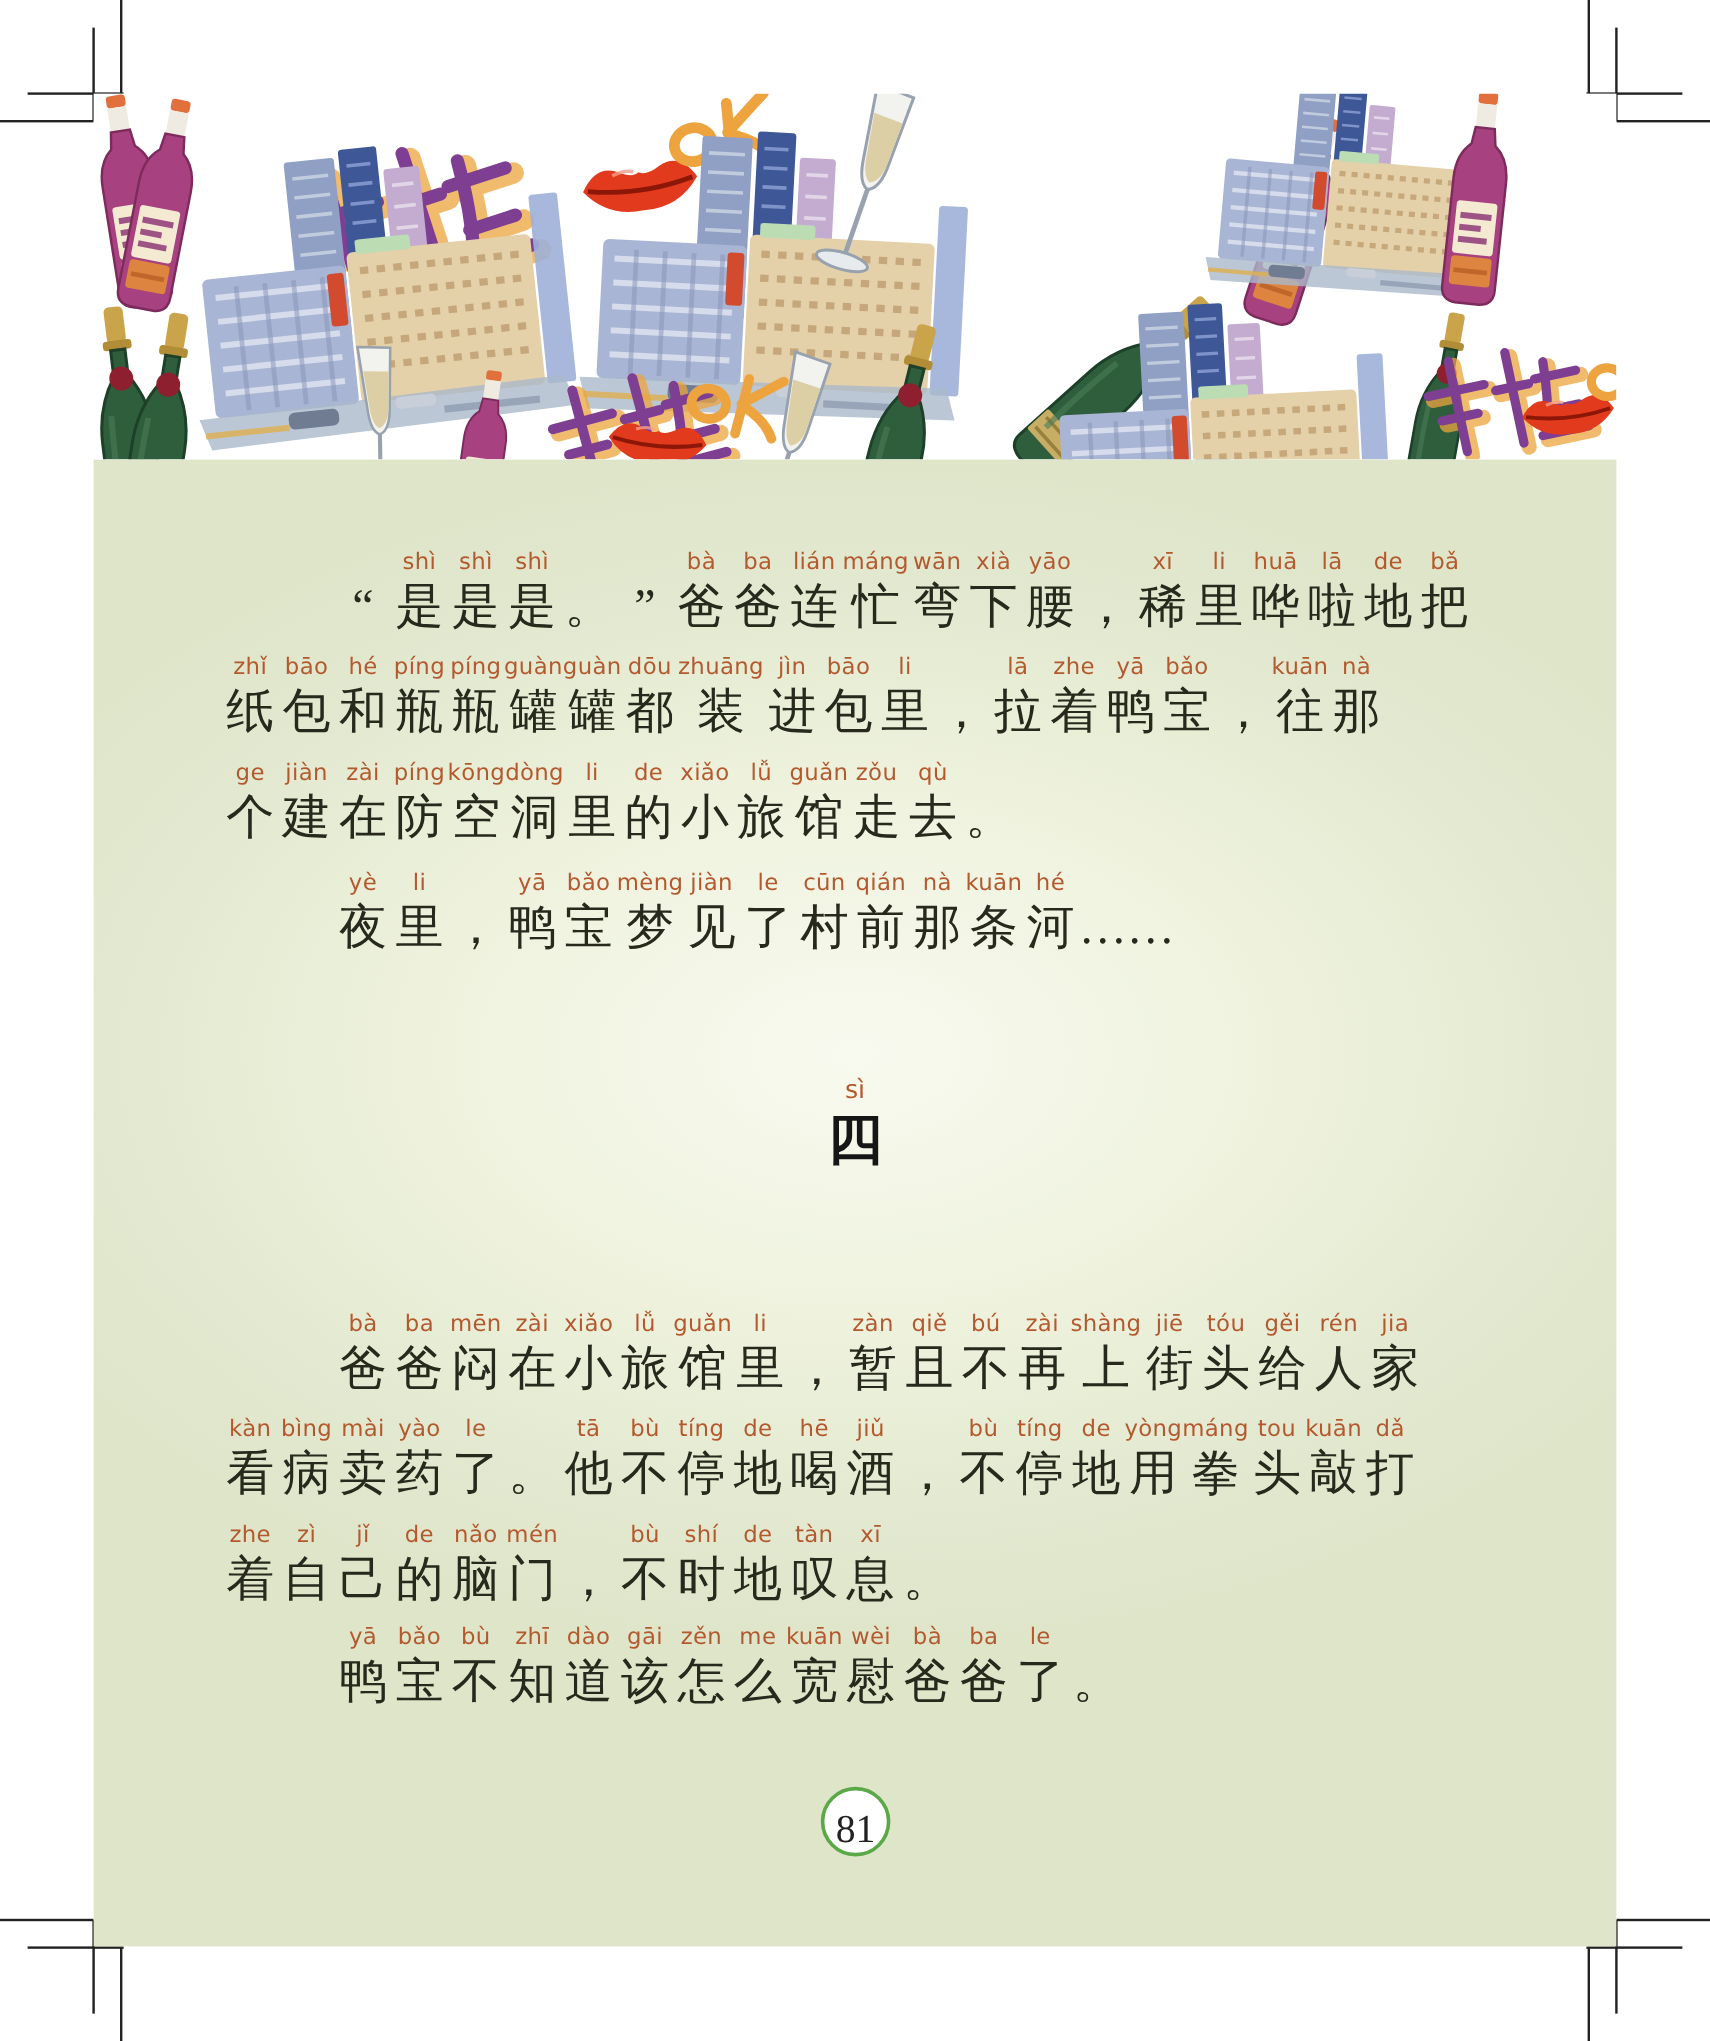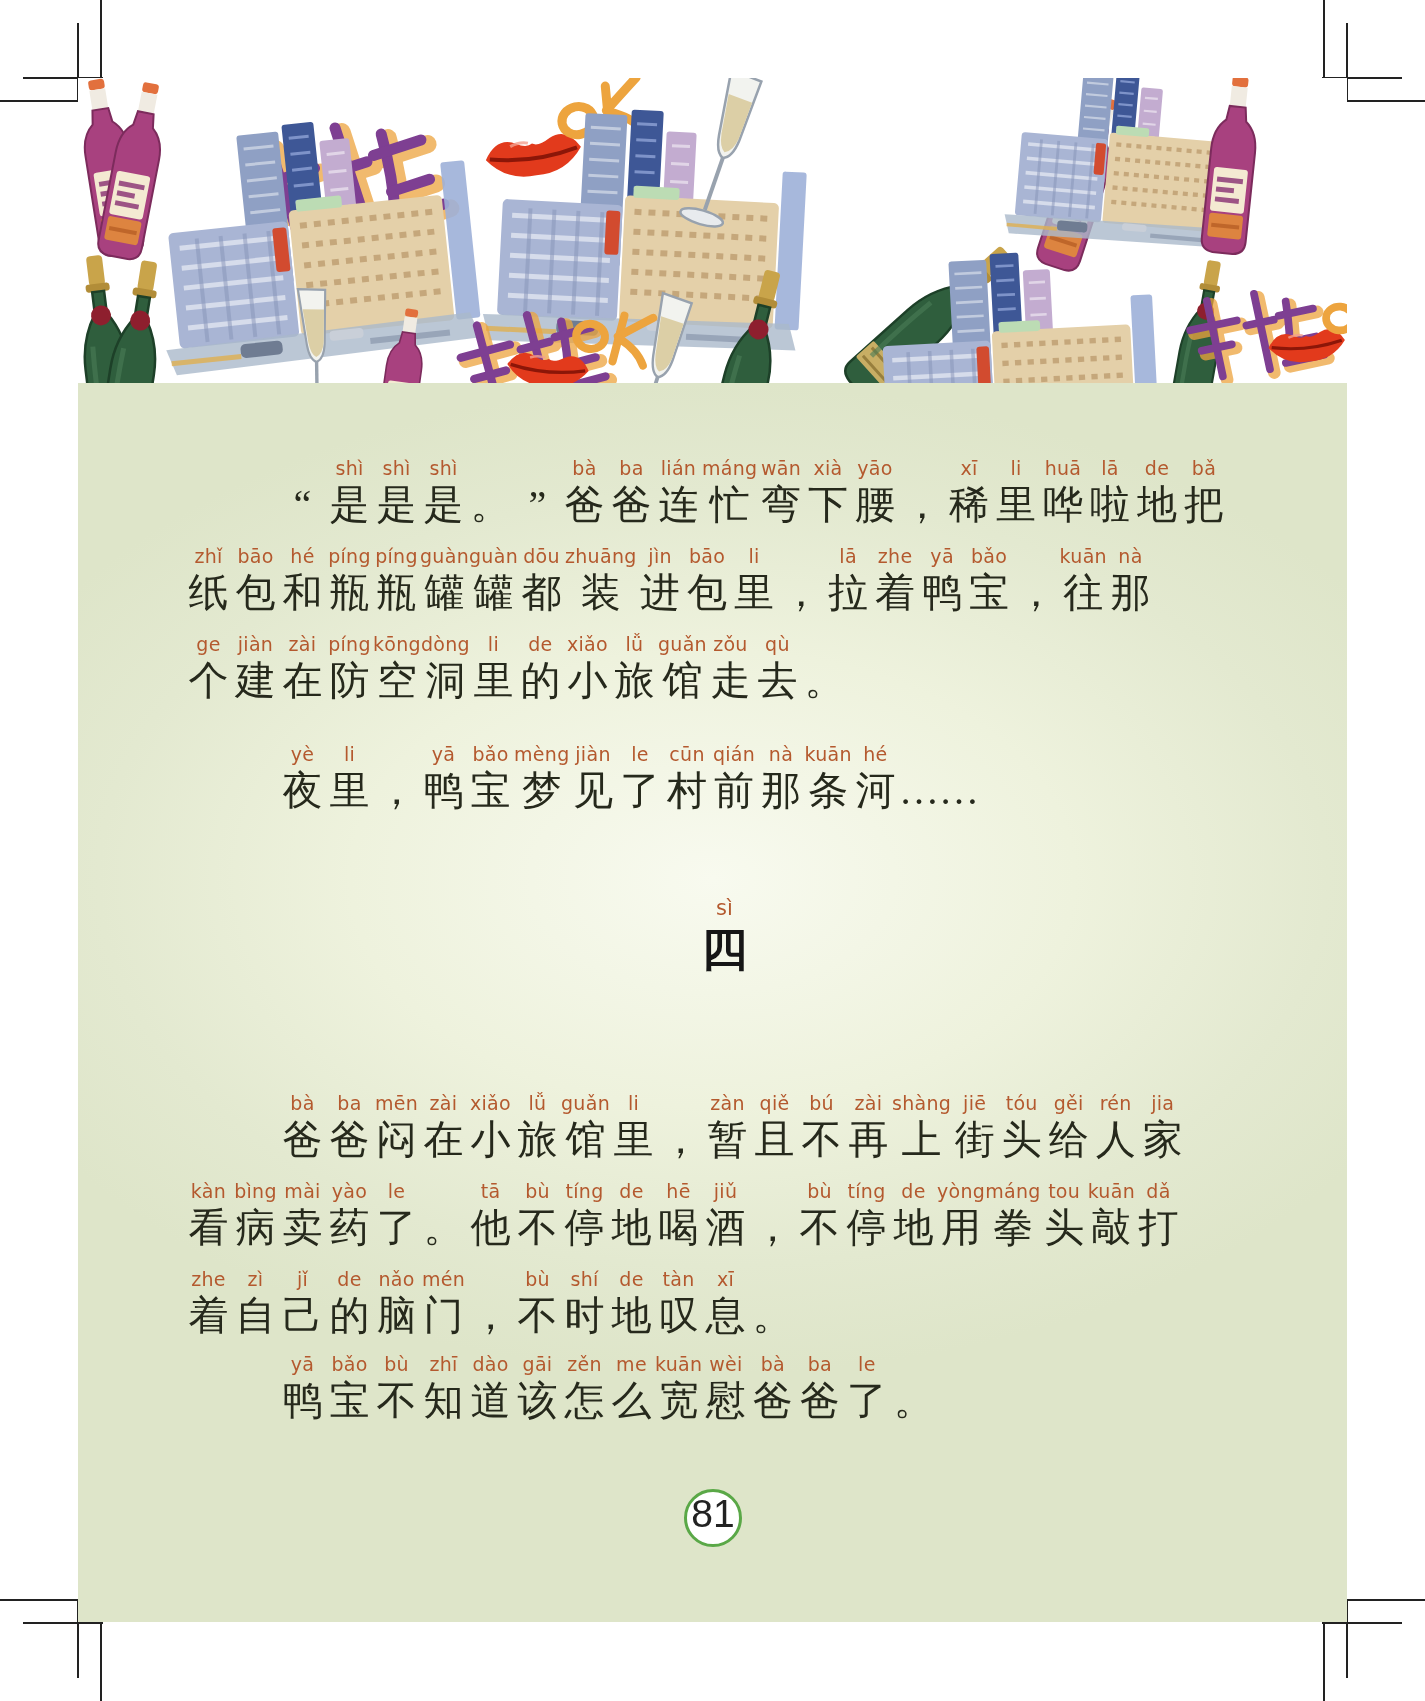--- a/index.html
+++ b/index.html
@@ -15,49 +15,49 @@
   }
   
   .content{
     position:absolute;left:78px;top:383px;width:1269px;height:1239px;
     background:radial-gradient(ellipse 62% 40% at 50% 40%,
       var(--content-bg-center,#f8faef) 0%, #eef2dd 46%,
       var(--content-bg,#e3e9d0) 78%, #dee5c9 100%);
   }
   .para{position:absolute;left:107px;}
   #para1{top:72px}
-  #para2{top:358px}
+  #para2{top:340px}
   #para3{top:707px}
   #para4{top:968px}
   .tline{display:flex;height:74px;margin-bottom:14px;}
   .tline.indent{margin-left:94px;}
   .tok{min-width:47px;display:flex;flex-direction:column;align-items:center;}
   .py{
     height:26px;line-height:26px;font-size:19px;letter-spacing:.3px;
     color:var(--pinyin,#b4592e);white-space:nowrap;
     font-family:"DejaVu Sans", sans-serif;
   }
   .zi{
     height:48px;line-height:48px;font-size:40px;color:var(--hanzi,#26291c);
     font-family:"Liberation Serif","DejaVu Serif",serif;white-space:nowrap;
   }
-  .section{position:absolute;top:512px;left:12px;width:100%;text-align:center;}
+  .section{position:absolute;top:512px;left:0;width:100%;text-align:center;}
   .section .sec-py{
     font-size:21px;line-height:26px;color:var(--pinyin,#b4592e);
     font-family:"DejaVu Sans", sans-serif;
   }
   .section .sec-zi{
     margin-top:4px;font-size:46px;line-height:50px;font-weight:bold;color:#161616;
     font-family:"Liberation Serif","DejaVu Serif",serif;
   }
   .badge{
     position:absolute;left:606px;top:1106px;width:58px;height:58px;box-sizing:border-box;
     border-radius:50%;background:#ffffff;border:3px solid var(--badge-ring,#5aa847);
-    display:flex;align-items:flex-start;justify-content:center;
-    font-size:39px;color:var(--badge-text,#222);font-family:Liberation Sans, sans-serif;
+    display:flex;align-items:flex-end;justify-content:center;
+    font-size:33px;color:var(--badge-text,#222);font-family:Liberation Serif, serif;
   }
 </style>
 </head>
 <body>
 
 <div id="cropmarks">
     <div class="crop" style="left: 100px; top: 0px; width: 2px; height: 78px;"></div>
     <div class="crop" style="left: 23px; top: 77px; width: 80px; height: 2px;"></div>
     <div class="crop" style="left: 77px; top: 23px; width: 2px; height: 78px;"></div>
     <div class="crop" style="left: 0px; top: 100px; width: 78px; height: 2px;"></div>

